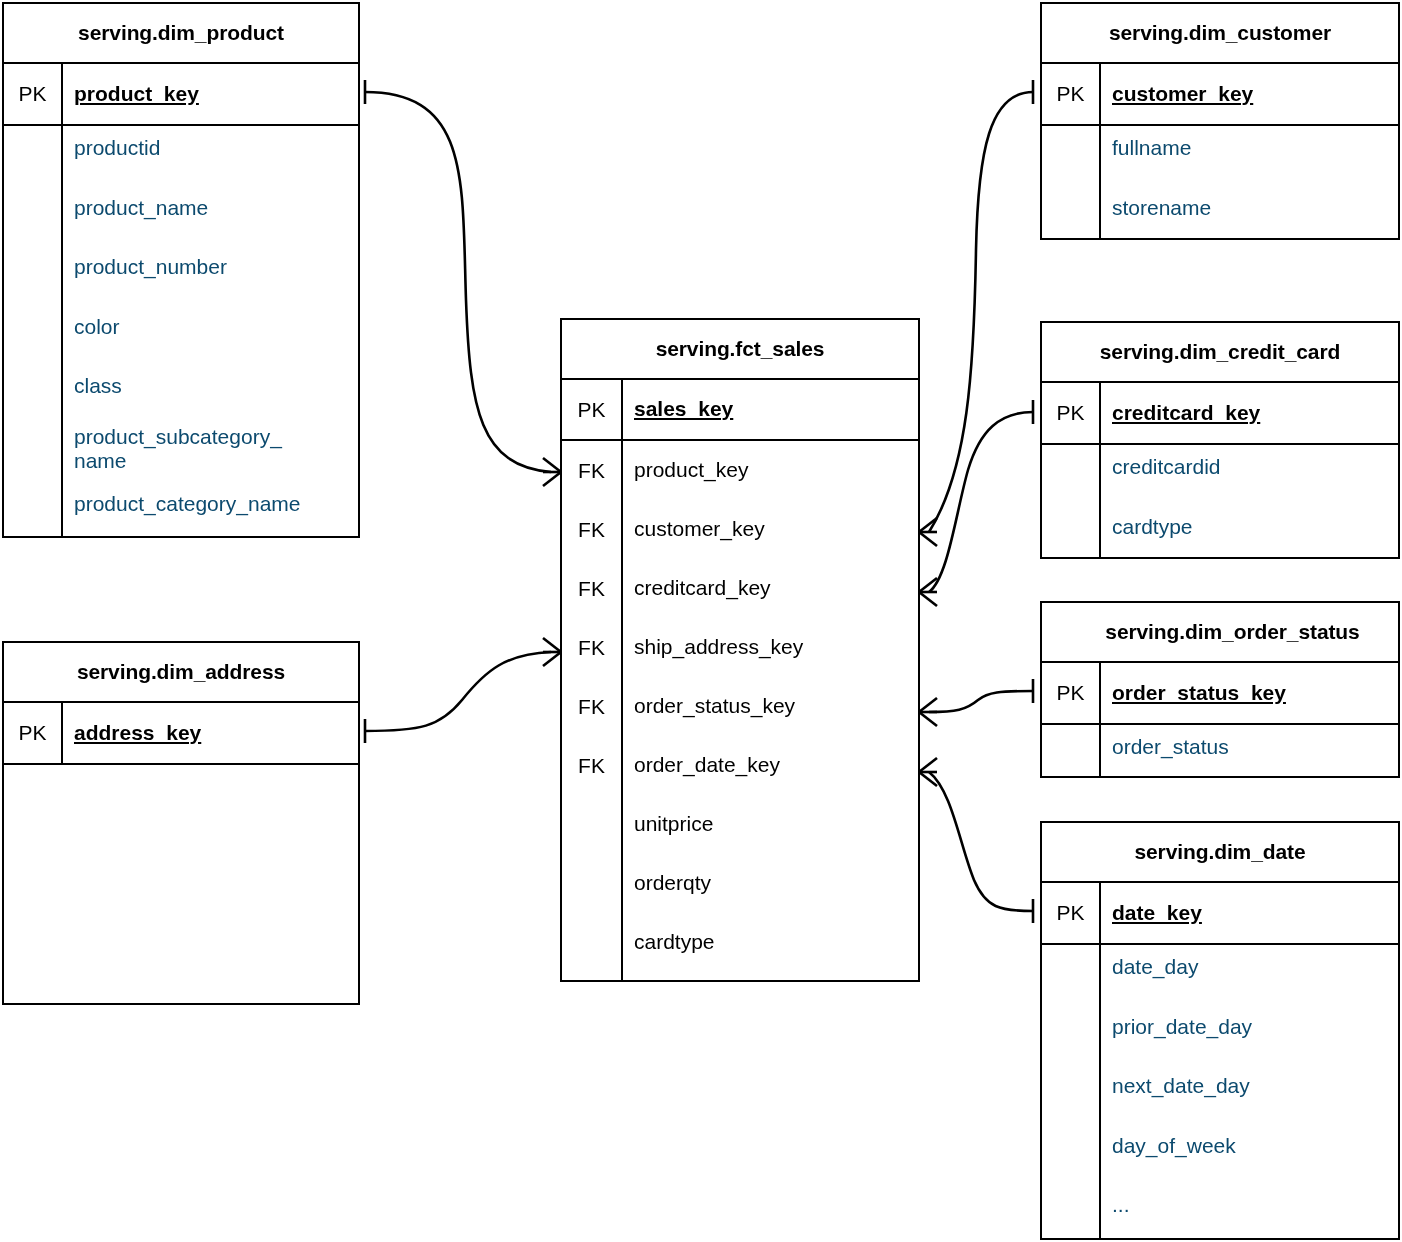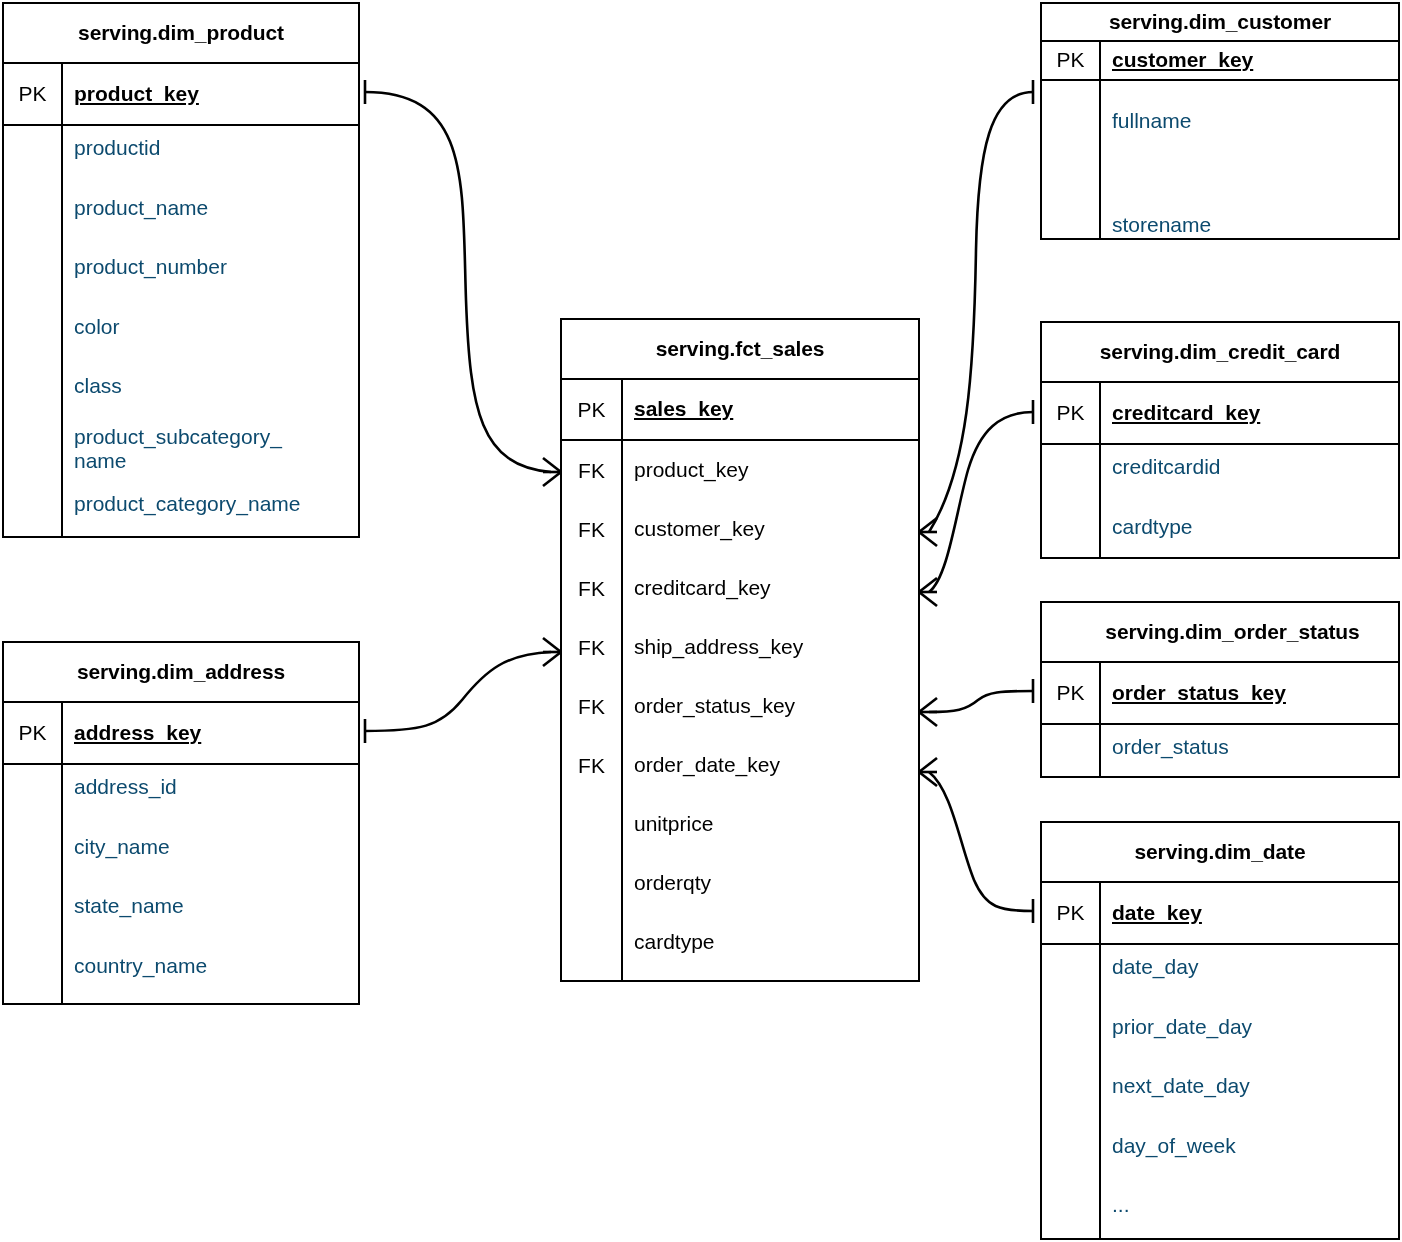--- a/index.html
+++ b/index.html
@@ -186,29 +186,20 @@
       </div>
     </div>
   </div>
 
   <div class="entity" style="left:2px; top:641px; width:358px; height:364px;">
     <div class="ent-title" style="height:60px;">serving.dim_address</div>
     <div class="ent-row pkrow" style="height:62px;">
       <div class="row-key pk">PK</div>
       <div class="row-name pkname">address_key</div>
     </div>
-    <div class="attr-block">
-      <div class="attr-keycol"></div>
-      <div class="attr-list" style="padding-top:10px;">
-        <div class="attr-item" style="margin-bottom:35px;">address_id</div>
-        <div class="attr-item" style="margin-bottom:35px;">city_name</div>
-        <div class="attr-item" style="margin-bottom:35px;">state_name</div>
-        <div class="attr-item">country_name</div>
-      </div>
-    </div>
   </div>
 
   <div class="entity" style="left:560px; top:318px; width:360px; height:664px;">
     <div class="ent-title" style="height:61px;">serving.fct_sales</div>
     <div class="ent-row pkrow" style="height:62px;">
       <div class="row-key pk" style="width:61px;flex:0 0 61px;">PK</div>
       <div class="row-name pkname">sales_key</div>
     </div>
 
     <div class="ent-row" style="height:60px;">
@@ -255,21 +246,21 @@
   </div>
 
   <div class="entity" style="left:1040px; top:2px; width:360px; height:238px;">
     <div class="ent-title" style="height:60px;">serving.dim_customer</div>
     <div class="ent-row pkrow" style="height:62px;">
       <div class="row-key pk">PK</div>
       <div class="row-name pkname">customer_key</div>
     </div>
     <div class="attr-block">
       <div class="attr-keycol"></div>
-      <div class="attr-list" style="padding-top:28px;gap:45px;">
+      <div class="attr-list" style="padding-top:10px;">
         <div class="attr-item" style="margin-bottom:35px;">fullname</div>
         <div class="attr-item">storename</div>
       </div>
     </div>
   </div>
 
   <div class="entity" style="left:1040px; top:321px; width:360px; height:238px;">
     <div class="ent-title" style="height:60px;">serving.dim_credit_card</div>
     <div class="ent-row pkrow" style="height:62px;">
       <div class="row-key pk">PK</div>

